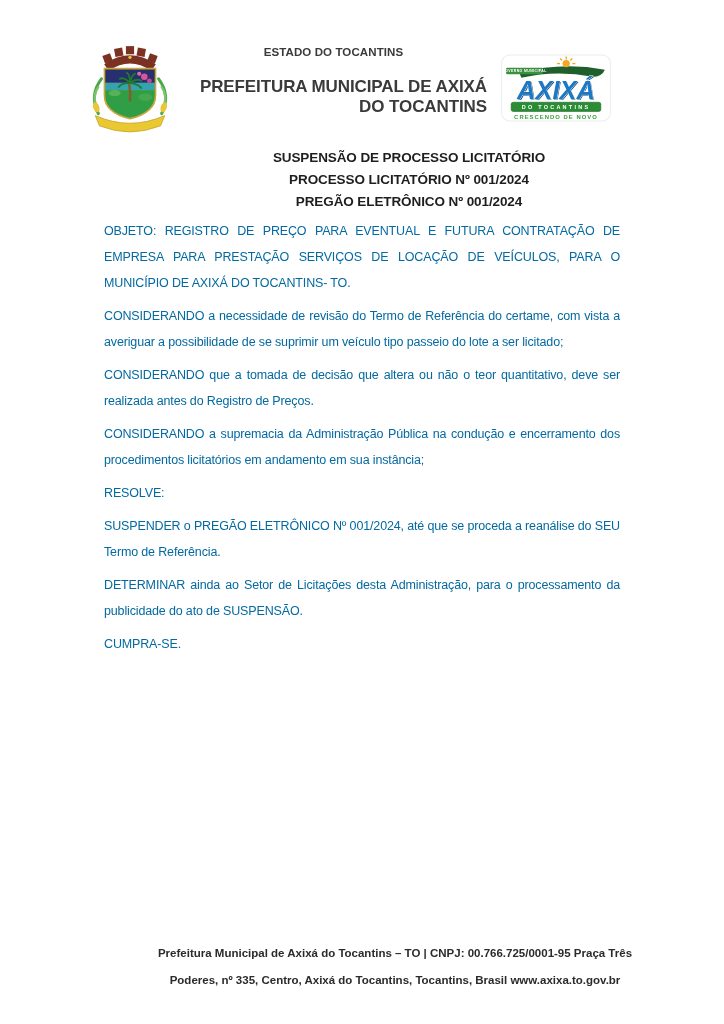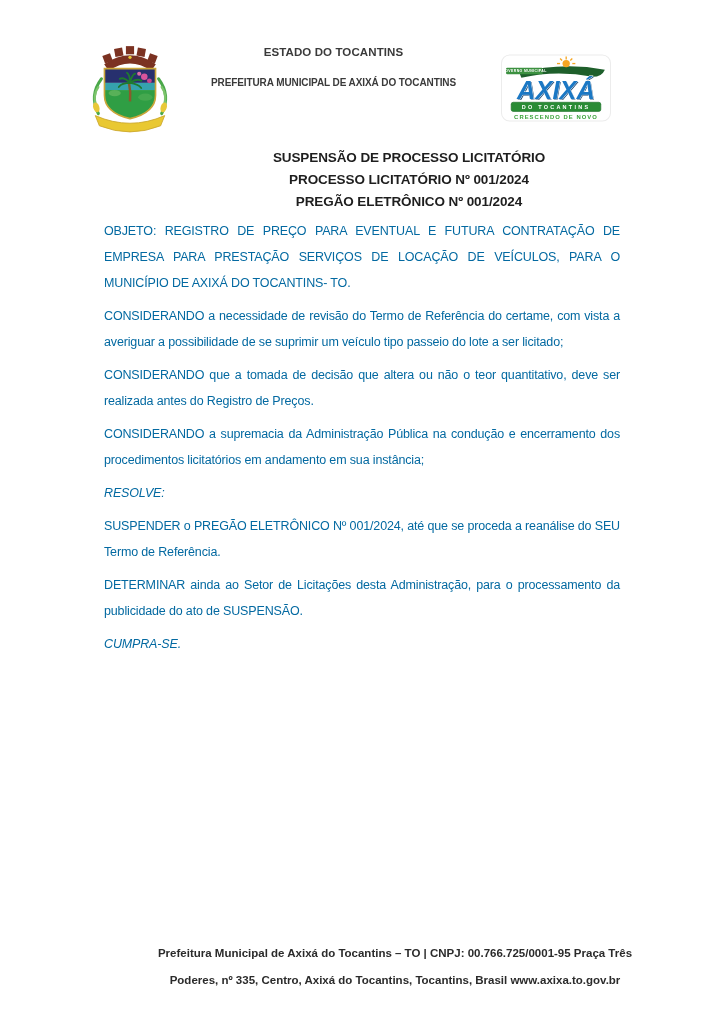--- a/index.html
+++ b/index.html
@@ -14,41 +14,41 @@
   }
 
   
   .doc-header { position:absolute; top:0; left:0; width:647px; height:145px;margin-left:10px; }
   .crest-wrap { position:absolute; left:76px; top:40px; width:88px; height:96px; }
   .header-center {
     position:absolute; top:46px; left:170px; right:170px;
     text-align:center; font-weight:bold; color:#3a3a3a;
   }
   .header-state { font-size:11.5px; letter-spacing:0.1px; }
-  .header-muni  { font-size:10px; margin-top:19px; letter-spacing:-0.1px; }
+  .header-muni  { font-size:17px; margin-top:19px; letter-spacing:-0.1px;text-align:right; }
   .logo-wrap { position:absolute; right:46px; top:54px; width:110px; height:68px; }
 
   
   .title-block {
     position:absolute; top:147px; left:0; width:724px;
     text-align:center; font-weight:bold;
     font-size:13.5px; line-height:22px; color:#1e1e1e;
     letter-spacing:-0.1px;
     padding-left:47px;
   }
 
   
   .doc-body {
     position:absolute; top:218px; left:104px; width:516px;
     font-size:12.5px; line-height:26px;
     text-align:justify; letter-spacing:-0.15px;
     color:#0369a1;
   }
   .doc-body p { margin:0 0 7px 0; }
-  .doc-body p.short { text-align:left;font-style:italic; }
+  .doc-body p.short { text-align:left; }
 
   
   .doc-footer {
     position:absolute; bottom:30px; left:0; width:724px;
     text-align:center; font-weight:bold;
     font-size:11.5px; line-height:27px; color:#2b2b2b;padding-left:33px;
   }
   .doc-footer .inner { max-width:512px; margin:0 auto; }
 
   svg text { font-family:"Liberation Sans", sans-serif; }

